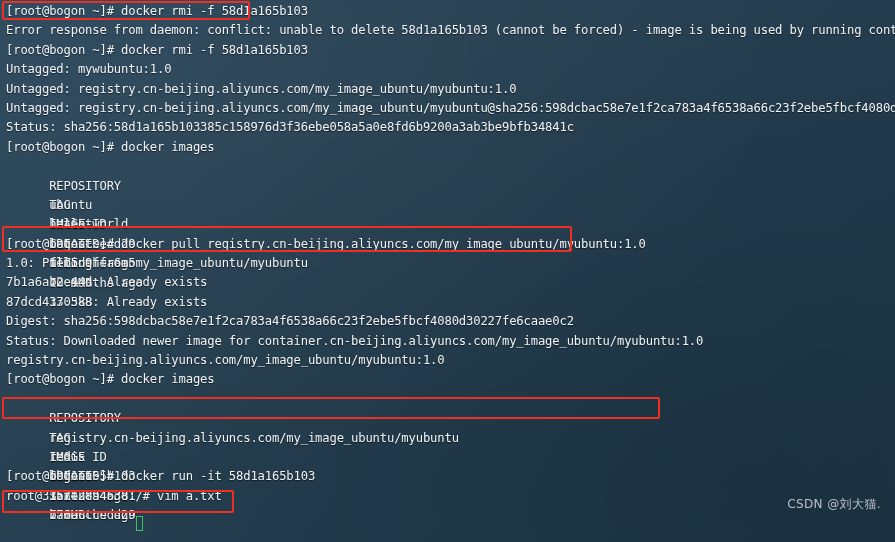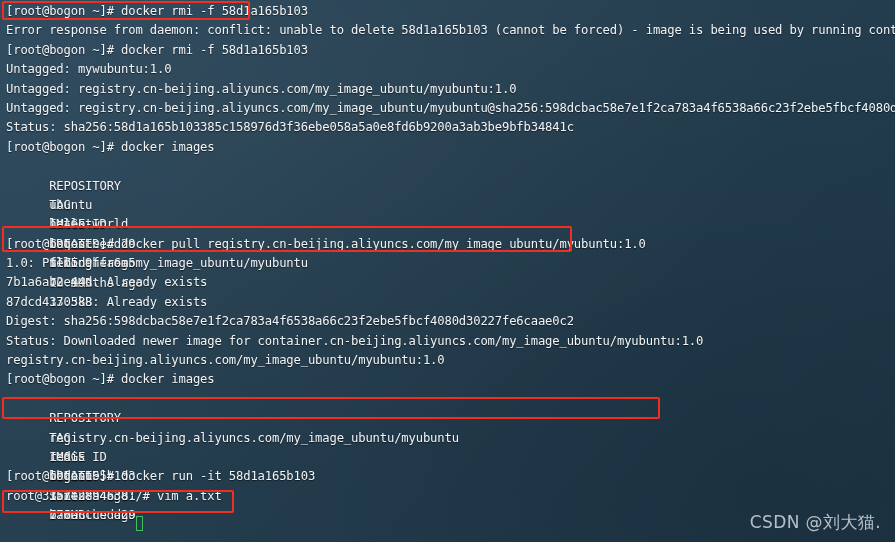--- a/index.html
+++ b/index.html
@@ -79,24 +79,24 @@
     top: 516px;
     width: 7px;
     height: 15px;
     border: 1.6px solid #3fbf5f;
     box-sizing: border-box;
     z-index: 6;
   }
   .watermark {
     position: absolute;
     right: 14px;
-    bottom: 10px;
+    bottom: 28px;
     z-index: 7;
     font-family: "DejaVu Sans", "Liberation Sans", sans-serif;
-    font-size: 17px;
+    font-size: 12px;
     color: #c3ccd4;
     letter-spacing: 0.4px;
     opacity: 0.92;
   }
 </style>
 </head>
 <body>
 
 <div id="terminal">
 

